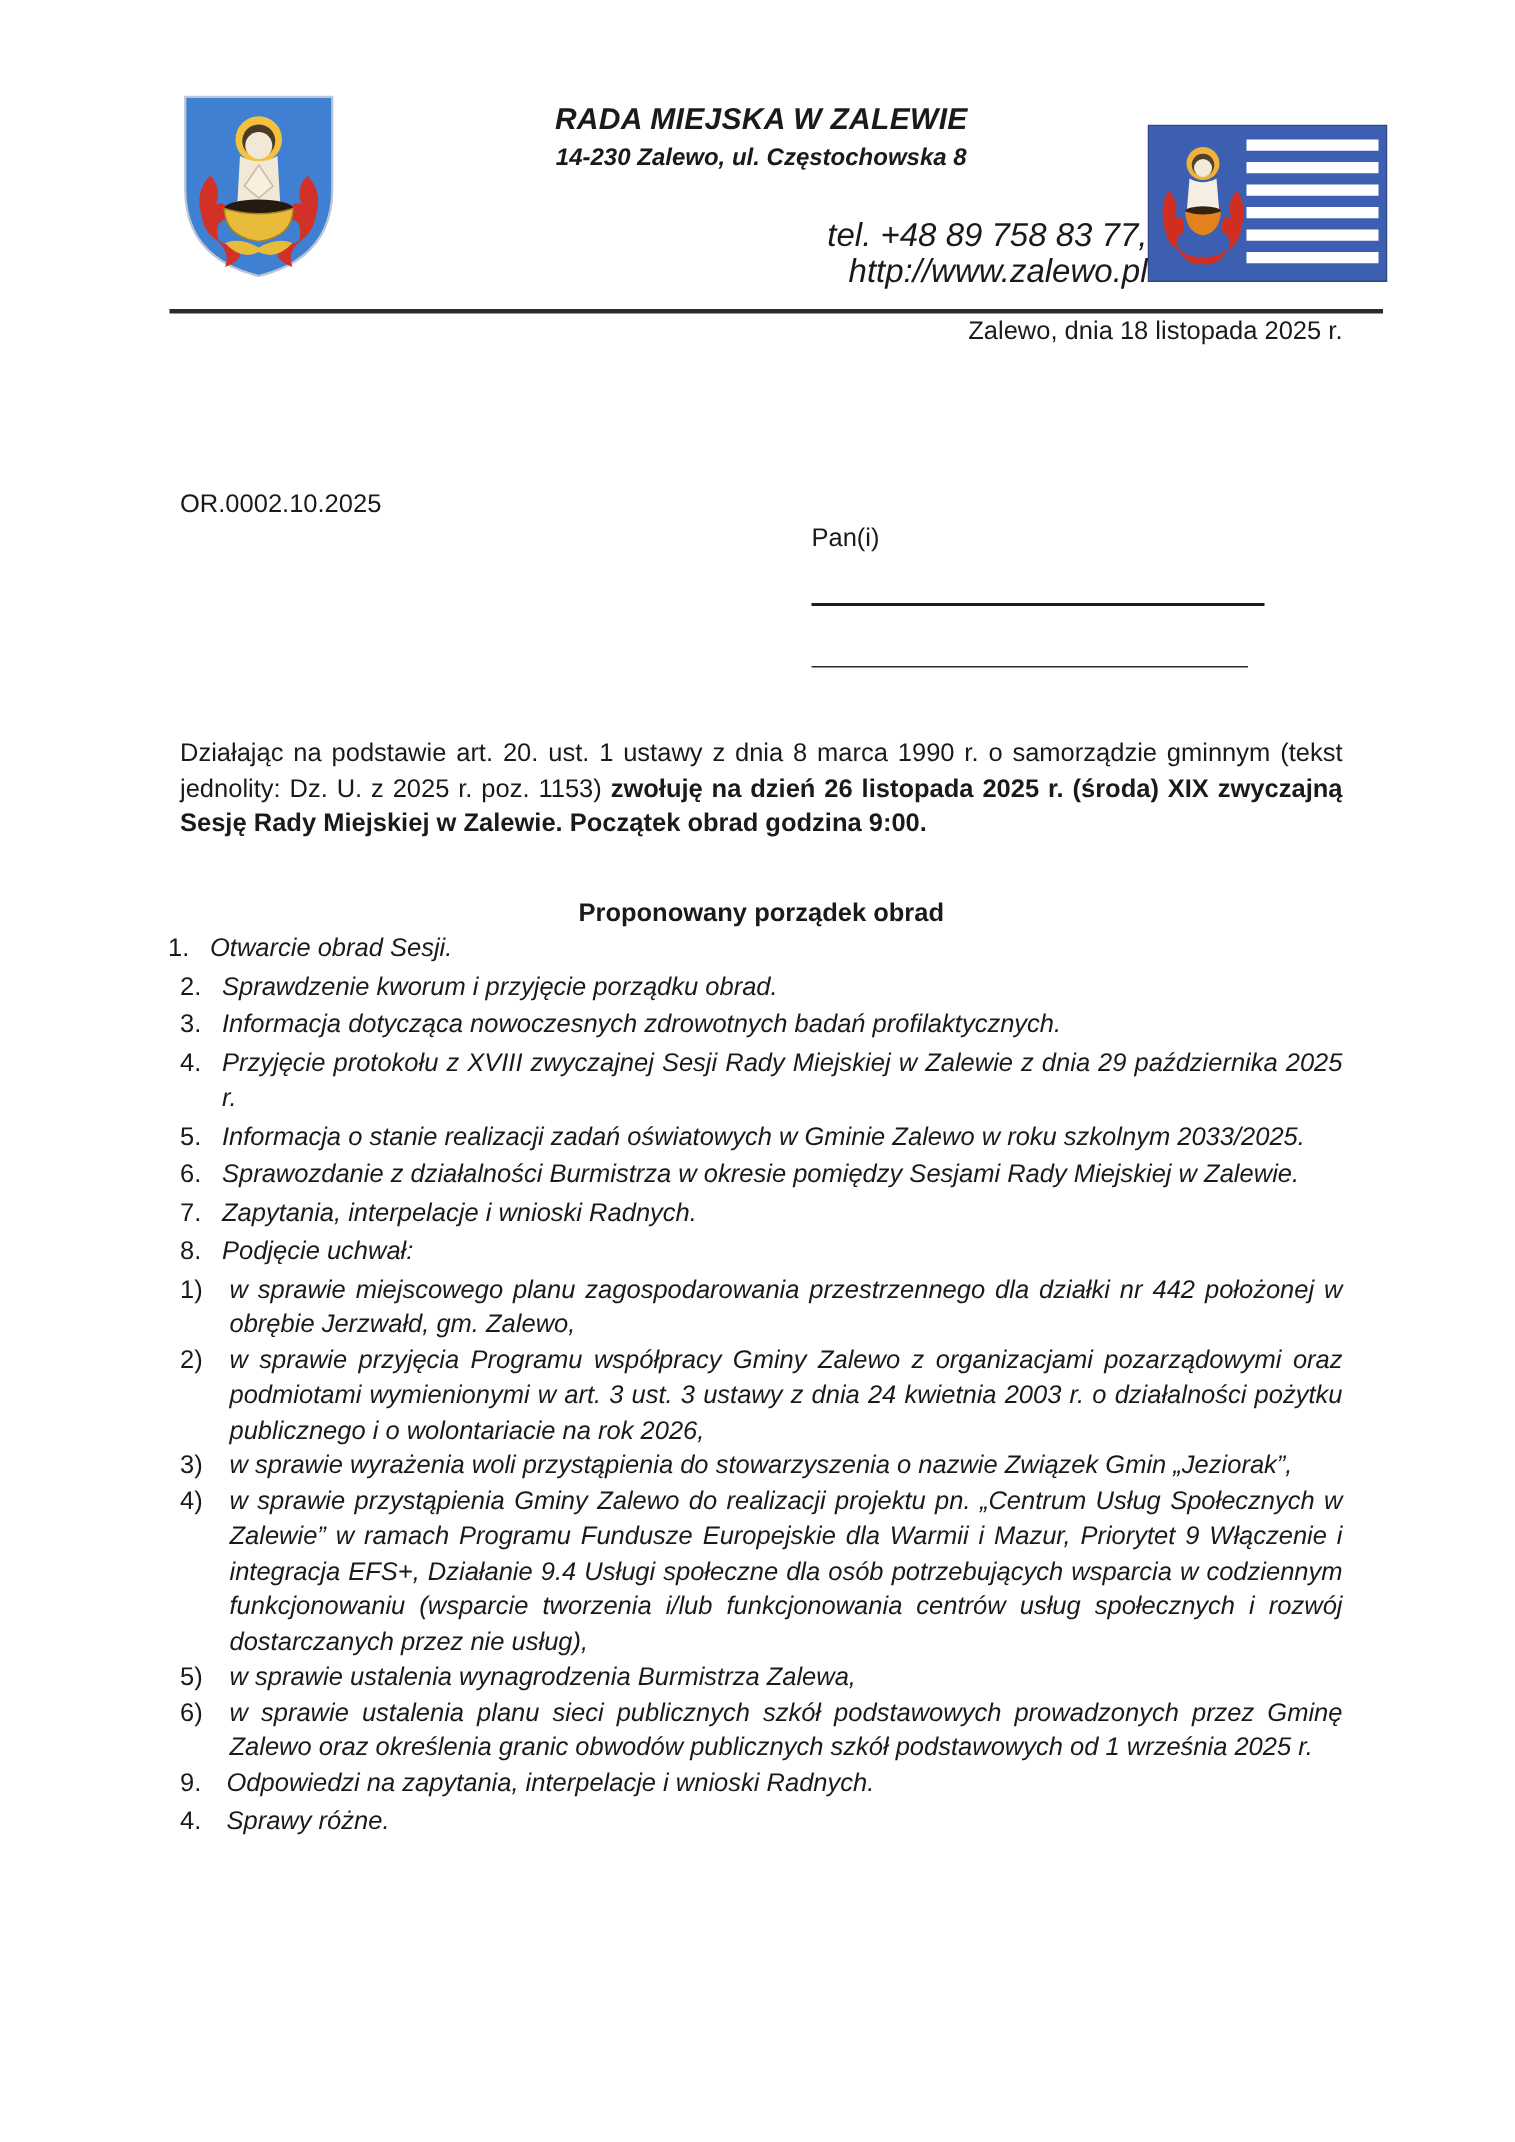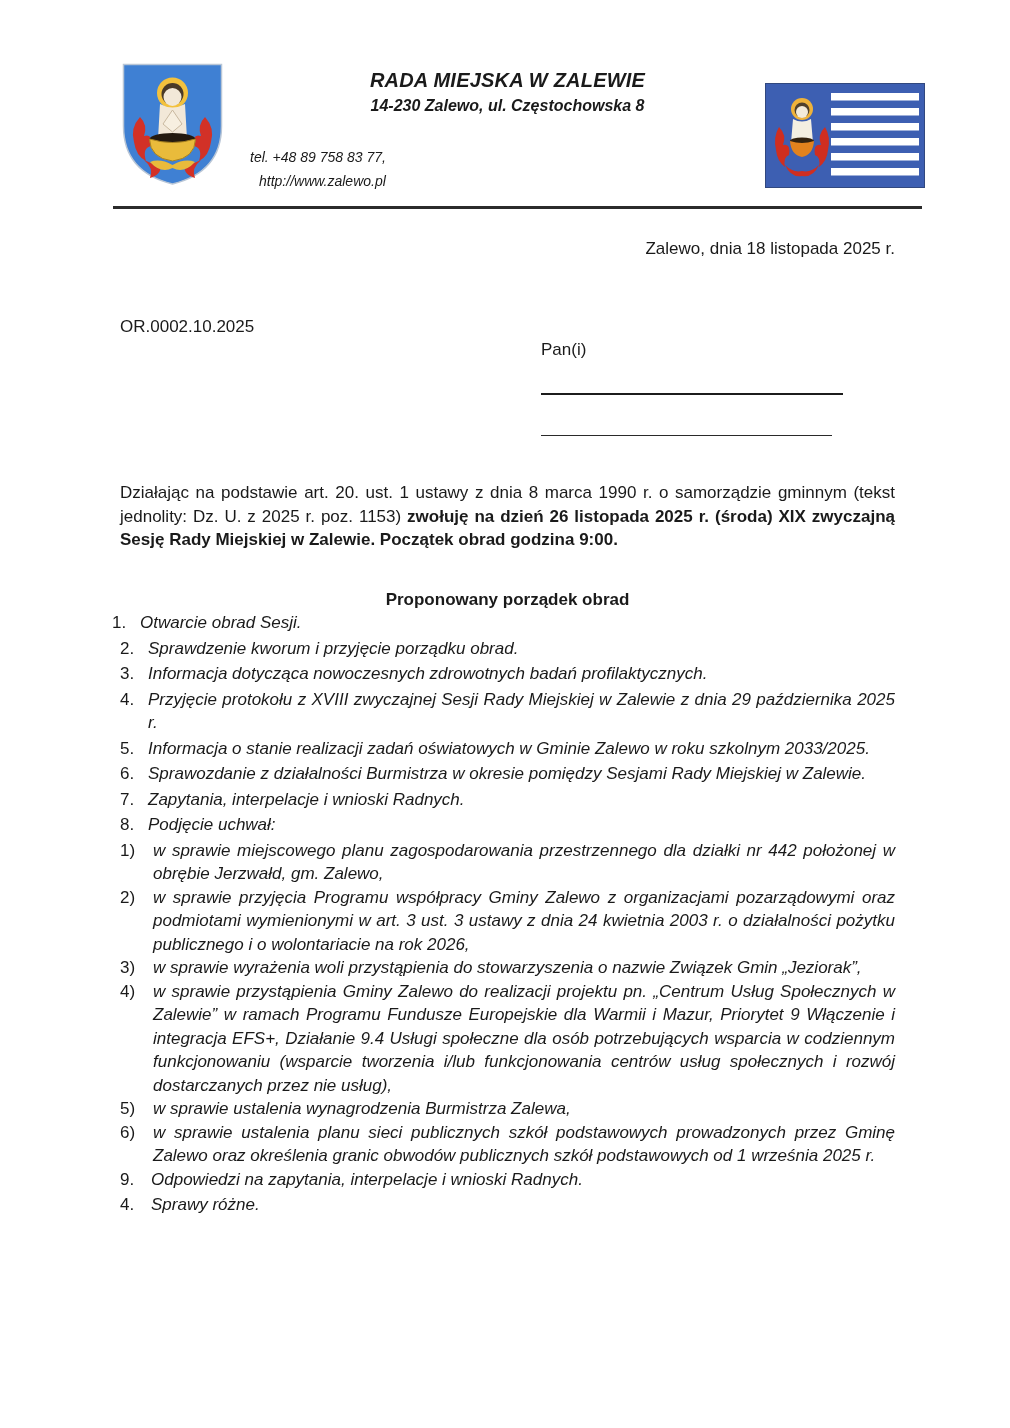--- a/index.html
+++ b/index.html
@@ -10,30 +10,30 @@
     -webkit-font-smoothing:antialiased;
   }
   .page{width:1010px;height:1428px;overflow:hidden;background:#ffffff;position:relative;}
 
   
   .letterhead{display:flex;align-items:flex-start;padding:62px 85px 0 120px;}
   .coa{flex:0 0 105px;}
   .head-center{flex:1 1 auto;padding-left:25px;}
   .org-name{font-weight:bold;font-style:italic;font-size:20px;line-height:24px;text-align:center;margin-top:6px;letter-spacing:.2px;}
   .org-address{font-weight:bold;font-style:italic;font-size:16px;line-height:24px;text-align:center;margin-top:2px;}
-  .contact{display:flex;justify-content:space-between;gap:26px;margin-top:27px;font-style:italic;font-size:14px;line-height:24px;}
+  .contact{display:flex;justify-content:flex-end;gap:26px;margin-top:27px;font-style:italic;font-size:22px;line-height:24px;}
   .contact-col.right{text-align:right;}
   .contact-col.left{text-align:left;}
   .flagbox{flex:0 0 160px;margin-top:21px;}
   .head-rule{border-top:3px solid #2b2b2b;margin:11px 88px 0 113px;}
 
   
   .content{padding:0 115px 0 120px;}
-  .date-line{margin-top:28px;text-align:right;}
-  .ref-number{margin-top:55px;}
+  .date-line{text-align:right;}
+  .ref-number{margin-top:92px;}
   .recipient{margin-left:421px;margin-top:-1px;}
   .sig-line{margin-left:421px;height:0;}
   .sig-line.first{width:302px;border-bottom:2.5px solid #1c1c1c;margin-top:32px;}
   .sig-line.second{width:291px;border-bottom:1.5px solid #2a2a2a;margin-top:40px;}
   .intro{margin-top:45px;text-align:justify;}
   .intro .bold{font-weight:bold;}
   .agenda-title{margin-top:36px;text-align:center;font-weight:bold;}
 
   ol.plain{list-style:none;margin:0;padding:0;}
   li.row{display:flex;align-items:flex-start;}

